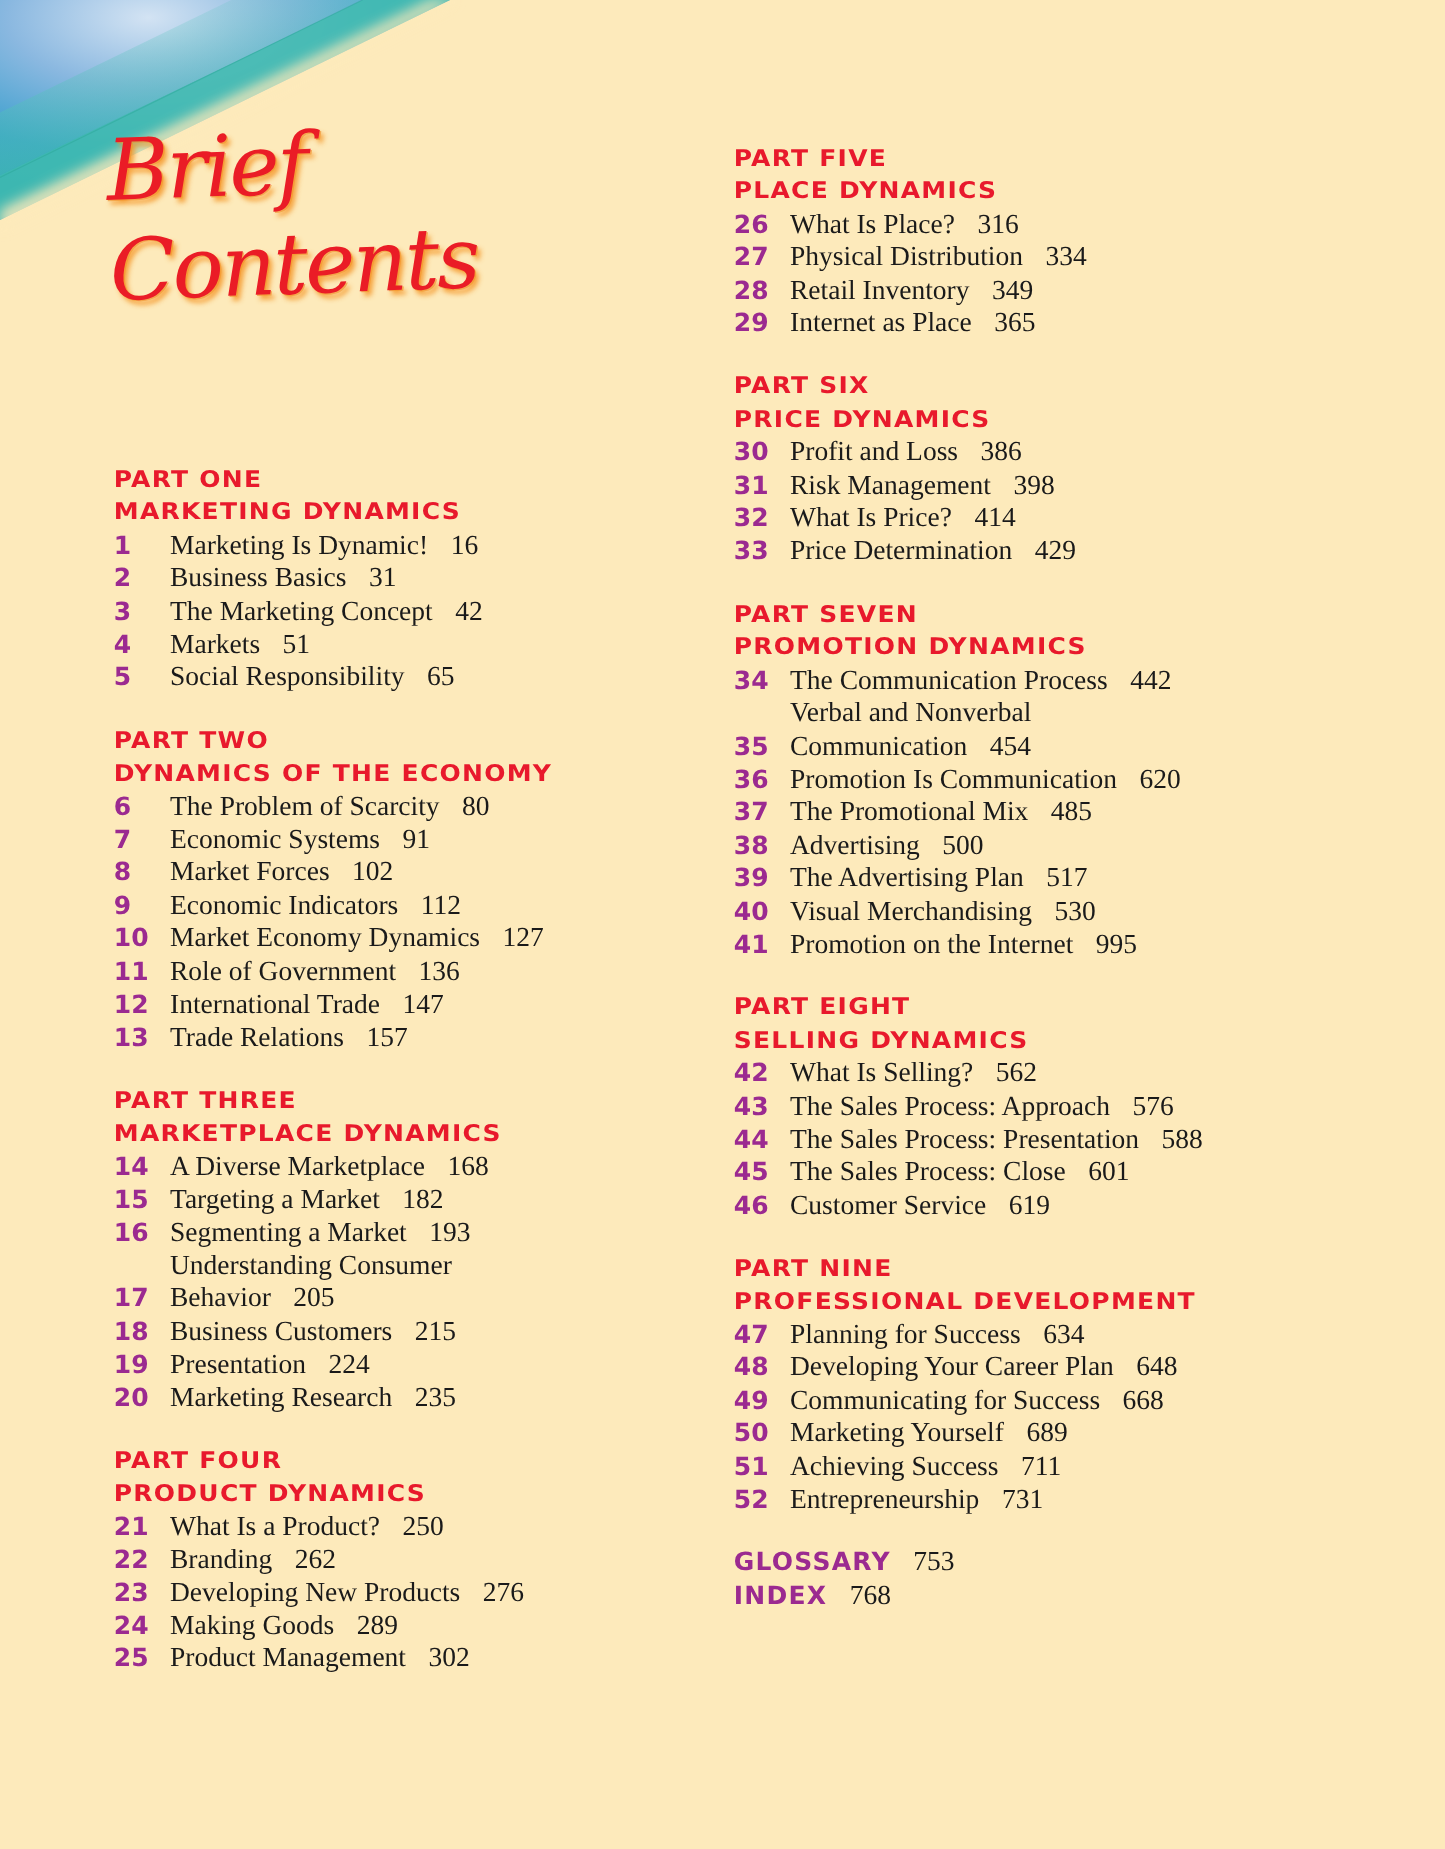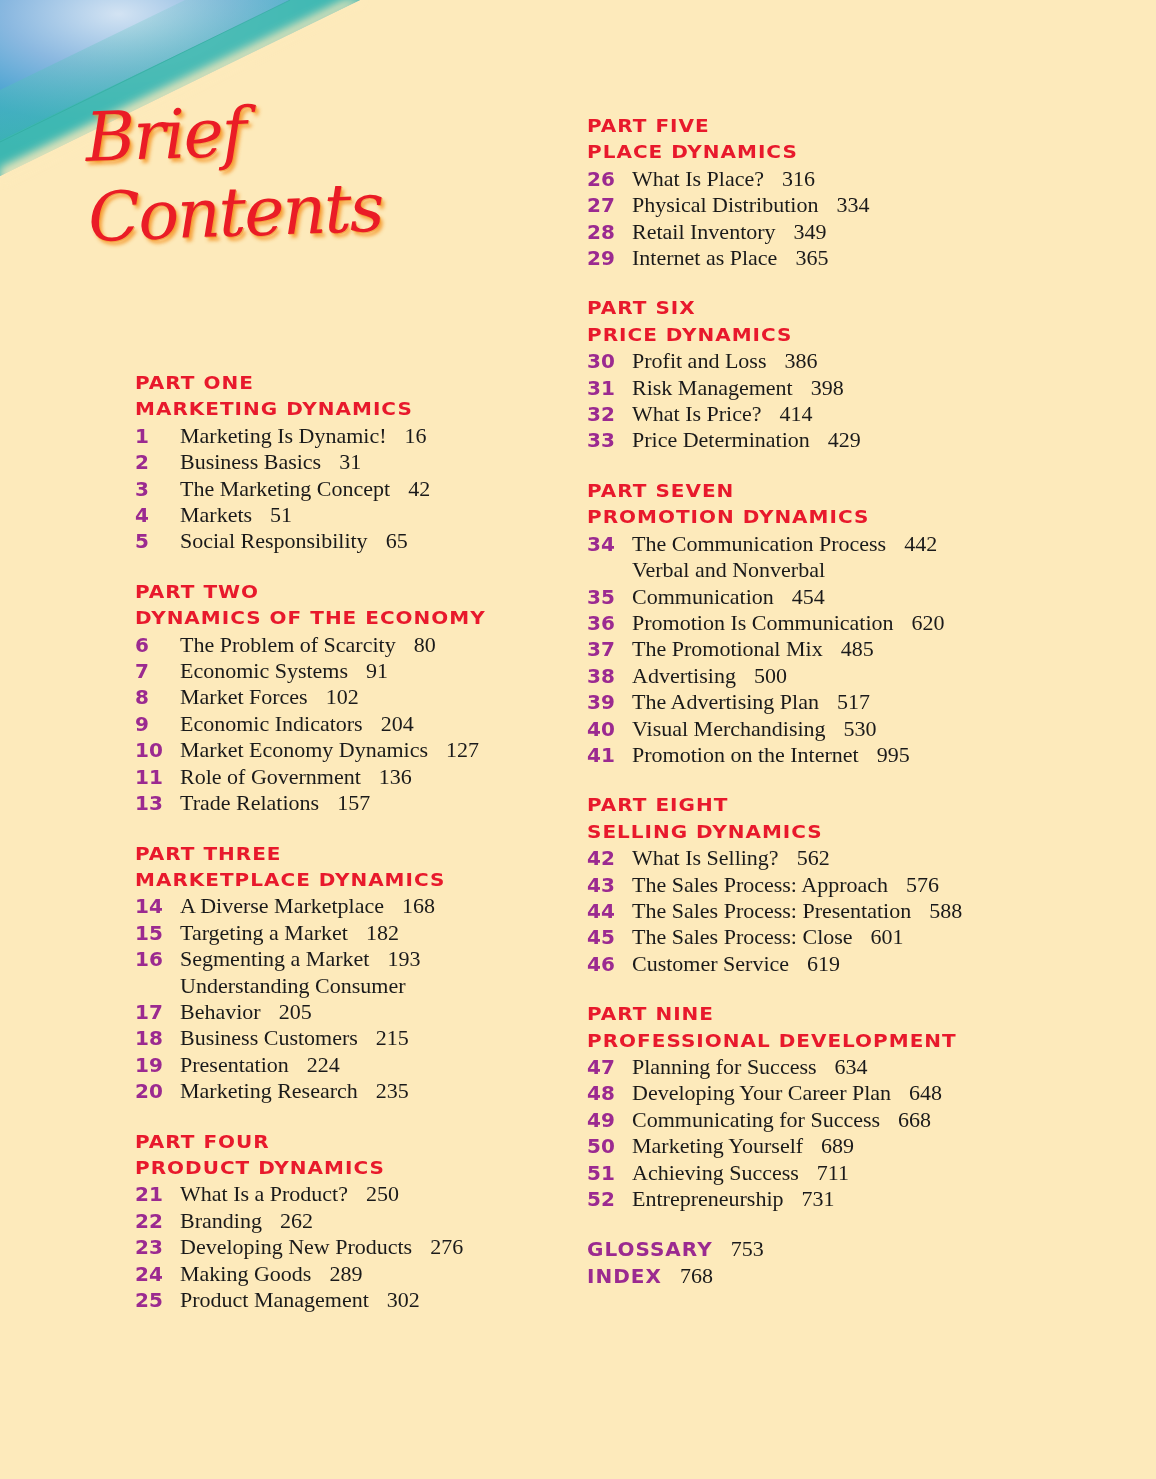--- a/index.html
+++ b/index.html
@@ -19,21 +19,21 @@
     font-style:italic;
     color:#ea1c26;
     font-size:68px; line-height:76px;
     letter-spacing:-2px;
     text-shadow: 3px 4px 4px rgba(244,150,40,0.85), 1px 1px 0 rgba(240,140,40,0.6);
     transform: rotate(-2deg);
     transform-origin:left top;
   }
   .title .line2 { display:block; margin-top:4px; }
   .col { position:absolute; width:440px; }
-  .col-left { left:91px; top:370px;margin-left:44px; }
+  .col-left { left:91px; top:370px; }
   .col-right { left:587px; top:113px; width:440px; }
   .part { margin-bottom:24px; }
   .part-head {
     font-family:"DejaVu Sans","Liberation Sans",sans-serif;
     font-weight:bold;
     color:#e8192c;
     font-size:20px;
     line-height:26.4px;
     letter-spacing:1px;
     white-space:nowrap;
@@ -132,29 +132,33 @@
     <div class="chap">
         <span class="num">7</span>
         <span class="txt"><span>Economic Systems</span><span class="pg">91</span></span>
       </div>
     <div class="chap">
         <span class="num">8</span>
         <span class="txt"><span>Market Forces</span><span class="pg">102</span></span>
       </div>
     <div class="chap">
         <span class="num">9</span>
-        <span class="txt"><span>Economic Indicators</span><span class="pg">204</span></span>
+        <span class="txt"><span>Economic Indicators</span><span class="pg">112</span></span>
       </div>
     <div class="chap">
         <span class="num">10</span>
         <span class="txt"><span>Market Economy Dynamics</span><span class="pg">127</span></span>
       </div>
     <div class="chap">
         <span class="num">11</span>
         <span class="txt"><span>Role of Government</span><span class="pg">136</span></span>
+      </div>
+    <div class="chap">
+        <span class="num">12</span>
+        <span class="txt"><span>International Trade</span><span class="pg">147</span></span>
       </div>
     <div class="chap">
         <span class="num">13</span>
         <span class="txt"><span>Trade Relations</span><span class="pg">157</span></span>
       </div>
   </div>
 
   <div class="part">
     <div class="part-head">PART THREE</div>
     <div class="part-head">MARKETPLACE DYNAMICS</div>

